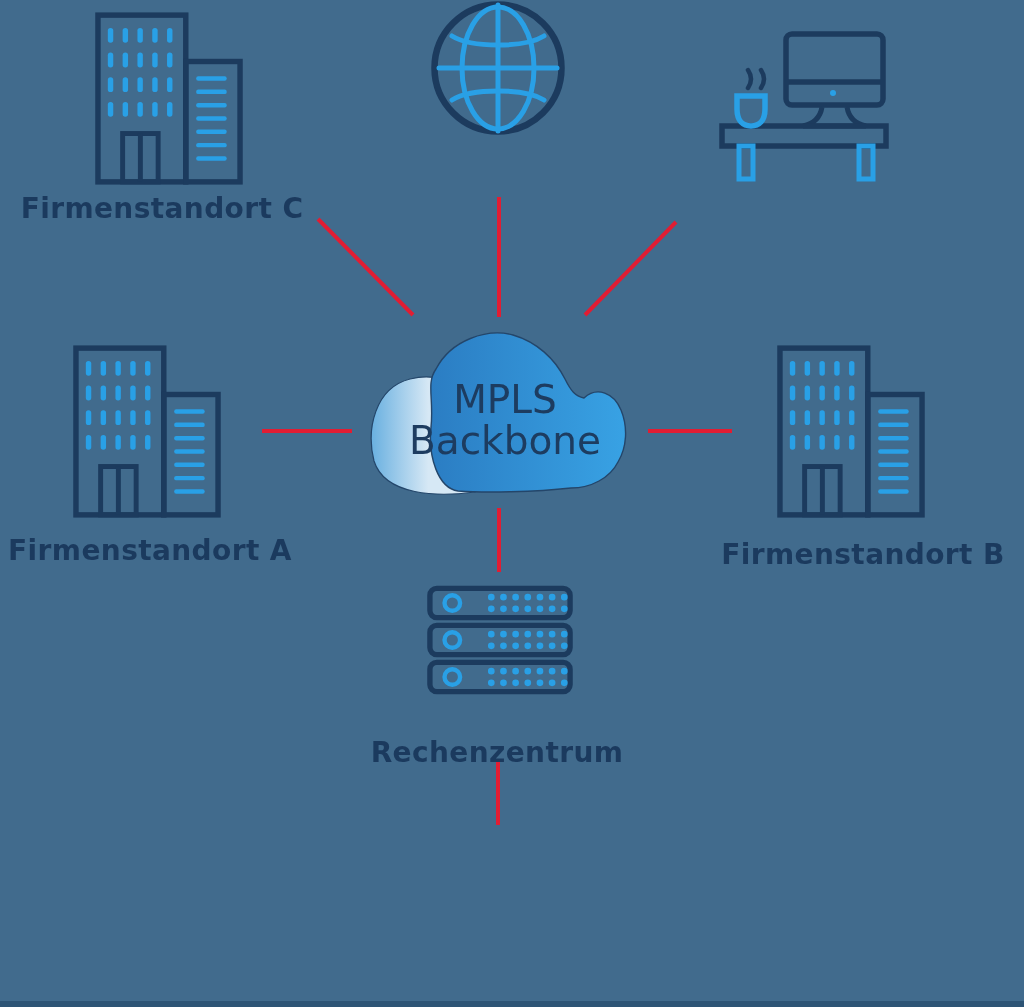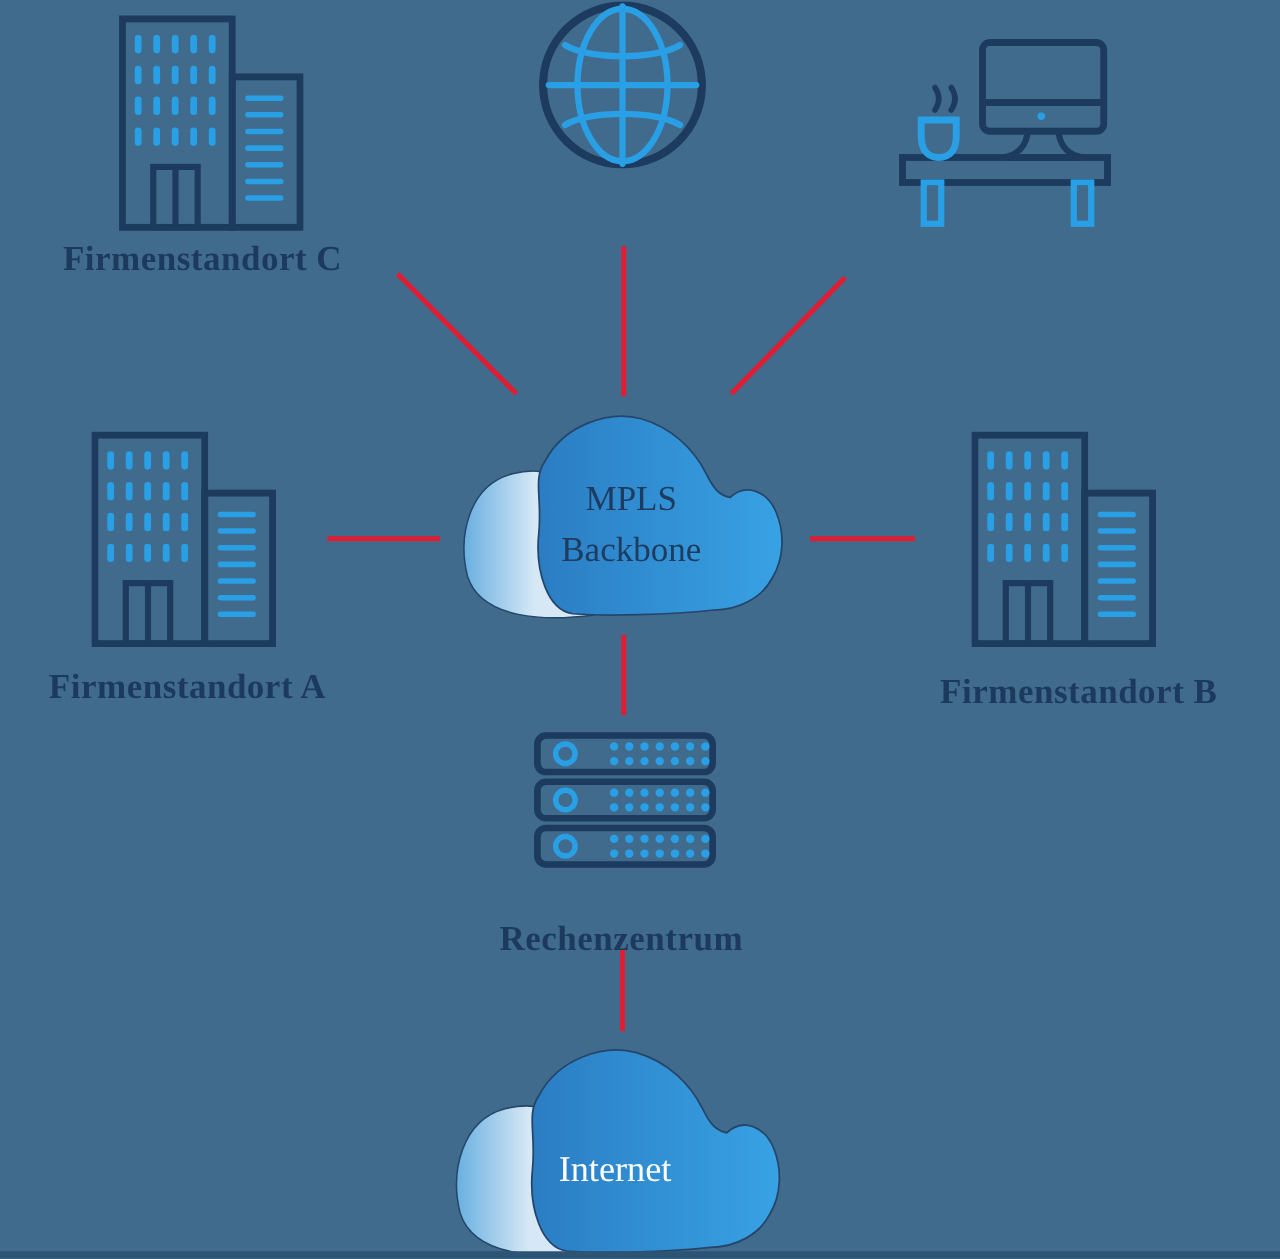--- a/index.html
+++ b/index.html
@@ -2,33 +2,33 @@
 <html style="--bg: #416b8d; --navy: #1c3b5e; --light-blue: #29a0e6; --red: #e11d33; --label: #1b3a5e; --cloud-text: #1d3c60; --internet-text: #ffffff; --cloud-main-gradient-start: #2b7dc3; --cloud-main-gradient-end: #38a2e4; --cloud-back-gradient-start: #69b0e0; --cloud-back-gradient-end: #d6e8f5; --strip: #2d5475;"><head>
 <meta charset="utf-8">
 <style>
   :root{
     --bg:#416b8d; --navy:#1c3b5e; --light-blue:#29a0e6; --red:#e11d33;
     --label:#1b3a5e; --cloud-text:#1d3c60; --internet-text:#ffffff; --strip:#2d5475;
   }
   *{margin:0;padding:0;box-sizing:border-box;}
   html,body{width:1024px;height:1007px;overflow:hidden;}
   body{background:var(--bg);font-family:"DejaVu Sans","Liberation Sans",sans-serif;}
-  .stage{position:relative;width:1024px;height:1007px;background:var(--bg);overflow:hidden;font-family:Liberation Serif, serif;}
+  .stage{position:relative;width:1024px;height:1007px;background:var(--bg);overflow:hidden;}
   .lines{position:absolute;left:0;top:0;z-index:1;}
   .node-icon{position:absolute;z-index:2;}
   .node-label{
     position:absolute;z-index:2;width:340px;text-align:center;
     font-weight:700;font-size:28px;letter-spacing:.4px;color:var(--label);
     white-space:nowrap;
   }
   .cloud-wrap{position:absolute;z-index:2;}
   .cloud-wrap svg{display:block;}
   .cloud-text{
     position:absolute;transform:translate(-50%,-50%);text-align:center;
-    font-weight:400;font-size:28px;line-height:41px;color:var(--cloud-text);
+    font-weight:400;font-size:39px;line-height:41px;color:var(--cloud-text);
     white-space:nowrap;
   }
   .cloud-text.internet{font-size:29px;color:var(--internet-text);}
   .strip{position:absolute;left:0;bottom:0;width:1024px;height:6px;background:var(--strip);z-index:4;}
 </style>
 </head>
 <body>
 
 <div class="stage">
 
@@ -180,21 +180,15 @@
   <svg class="node-icon" style="left:777px;top:345px" width="148" height="173" viewBox="0 0 150 175">
       <use href="#sym-building" xlink:href="#sym-building"></use>
     </svg>
   <div class="node-label" style="left:693px;top:538px">Firmenstandort B</div>
 
   <svg class="node-icon" style="left:427px;top:585px" width="146" height="110" viewBox="0 0 150 112">
       <use href="#sym-server" xlink:href="#sym-server"></use>
     </svg>
   <div class="node-label" style="left:327px;top:736px">Rechenzentrum</div>
 
-  <div class="cloud-wrap" style="left:362px;top:838px;width:266px;height:169px">
-    <svg width="266" height="169" viewBox="0 0 262 166" preserveAspectRatio="none">
-        <use href="#sym-cloud" xlink:href="#sym-cloud"></use>
-      </svg>
-    <div class="cloud-text internet" style="left:130px;top:98px">Internet</div>
-  </div>
 
   <div class="strip"></div>
 </div>
 
 </body></html>

